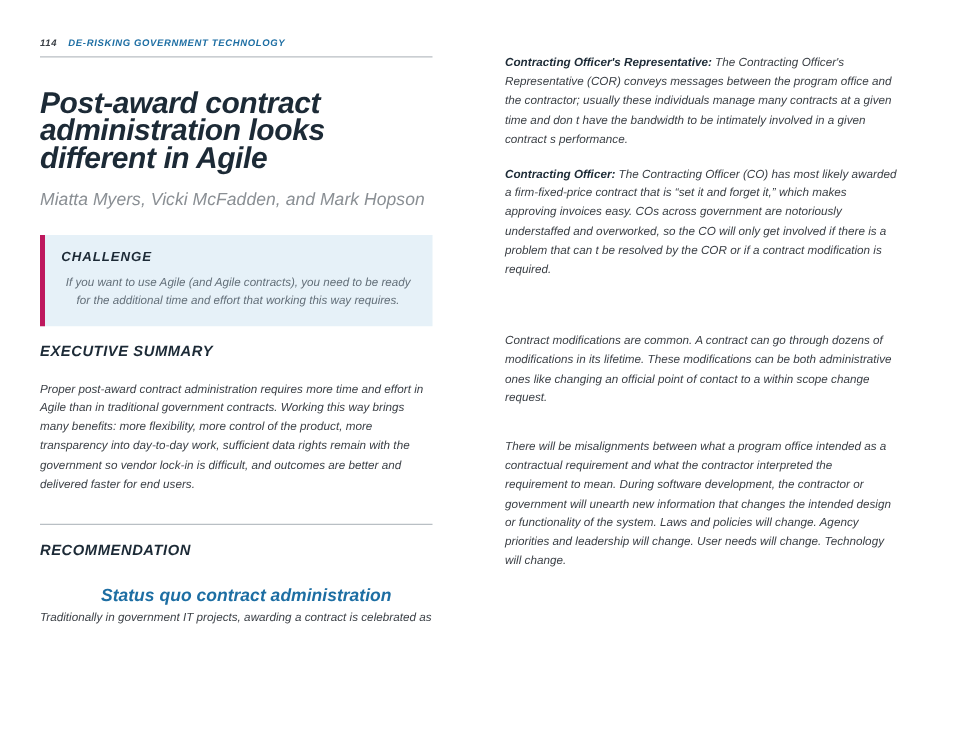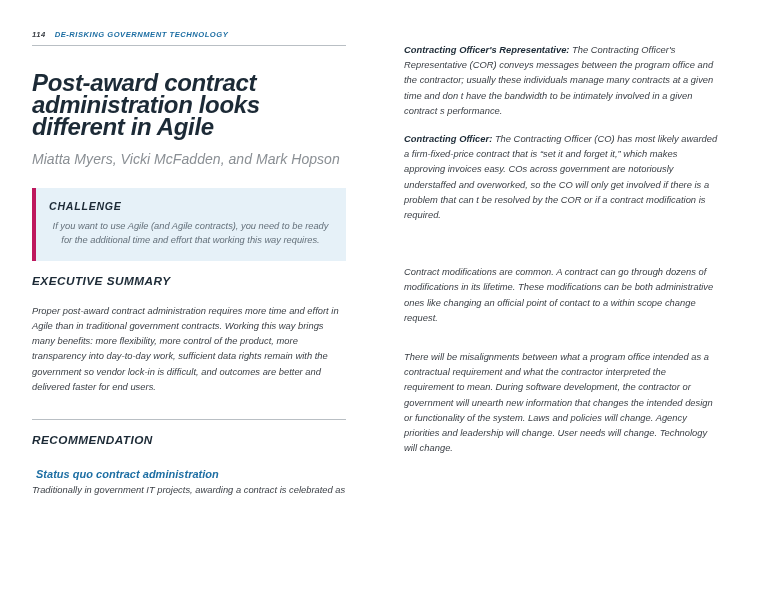--- a/index.html
+++ b/index.html
@@ -106,25 +106,26 @@
     margin-top: 24px;
   }
   .section-heading {
     font-size: 11.8px;
     font-weight: bold;
     letter-spacing: 0.45px;
     color: #1c2a36;
     margin: 13px 0 0 0;
   }
   .subhead {
-    font-size: 11px;
+    font-size: 14px;
     font-weight: bold;
     color: #1d6ea3;
-    margin: 21px 0 1px 4px;
+    margin: 21px 0 1px 16px;
     letter-spacing: 0.02px;
+    text-align: center;
   }
 
   
   p.body {
     font-size: 9.35px;
     line-height: 15.2px;
     color: #3a3f45;
     margin: 13px 0 0 0;
     letter-spacing: 0.01px;
   }

